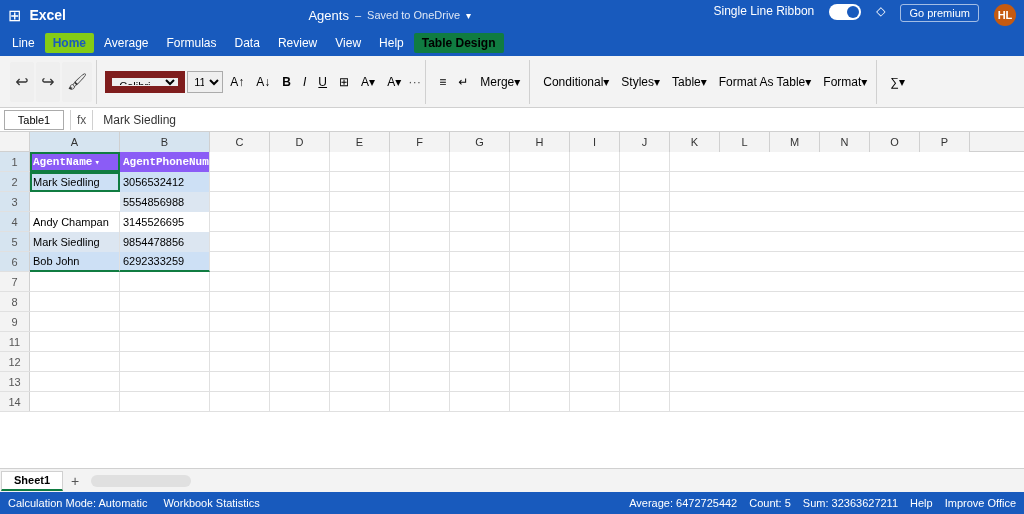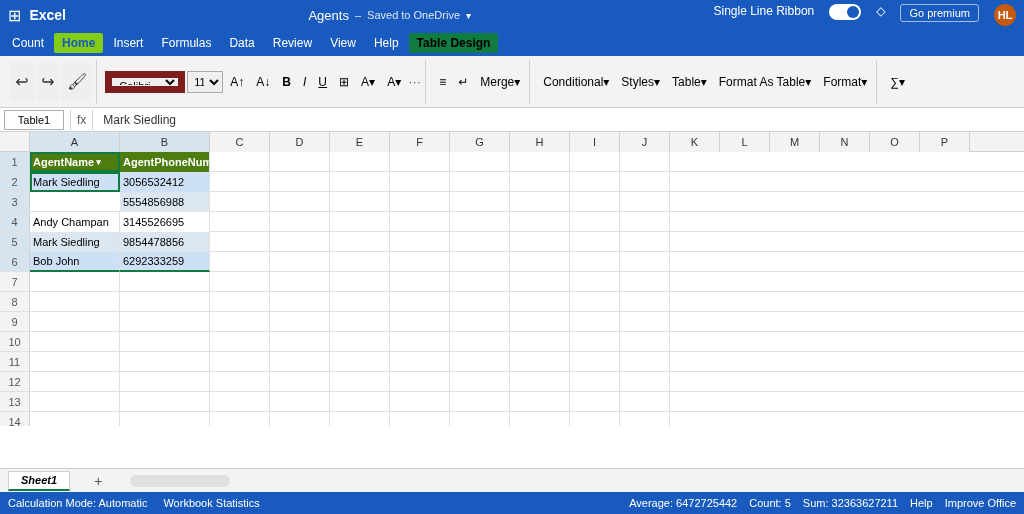--- a/index.html
+++ b/index.html
@@ -103,40 +103,40 @@
       align-items: center; justify-content: center; font-size: 11px; color: #555;
       background: #f3f3f3; flex-shrink: 0;
     }
     .row-number.highlighted { background: #d6e4f0; }
     .cell {
       height: 20px; border-right: 1px solid #e0e0e0; display: flex; align-items: center;
       padding: 0 3px; font-size: 11px; flex-shrink: 0; color: #000; overflow: hidden;
       white-space: nowrap;
     }
     .cell.table-header {
-      background: #4d7c0f; color: #fff; font-weight: 600; font-size: 11px;
+      background: #8b5cf6; color: #fff; font-weight: 600; font-size: 11px; font-family: Liberation Mono, monospace;
     }
     .cell.table-data { background: #fff; }
     .cell.table-data-alt { background: #dce6f1; }
     .cell.active-cell { outline: 2px solid #107c41; outline-offset: -2px; }
     .cell.table-selected { background: #cde0f5; }
 
     
     .dropdown-arrow { font-size: 9px; margin-left: 2px; }
 
     
     #statusbar {
       position: fixed; bottom: 0; left: 0; right: 0;
       background: #185abd; color: #fff; height: 22px;
       display: flex; align-items: center; padding: 0 8px; gap: 16px; font-size: 11px;
     }
     #sheet-tabs {
       position: fixed; bottom: 22px; left: 0; right: 0;
       background: #f3f3f3; border-top: 1px solid #d0d0d0; height: 24px;
-      display: flex; align-items: center; padding: 0 8px; gap: 18px; font-style: italic;
+      display: flex; align-items: center; padding: 0 1px; gap: 2px;
     }
     .sheet-tab {
       height: 20px; padding: 0 12px; border: 1px solid #d0d0d0; background: #fff;
       font-size: 11px; cursor: pointer; display: flex; align-items: center;
       border-bottom: none;
     }
     .sheet-tab.active { background: #fff; border-bottom: 2px solid #107c41; font-weight: 600; }
     .add-sheet-btn { width: 20px; height: 20px; display: flex; align-items: center; justify-content: center; cursor: pointer; font-size: 14px; color: #555; }
     .status-right { margin-left: auto; display: flex; gap: 12px; }
   </style>
@@ -157,23 +157,23 @@
   <div class="right">
     <span>Single Line Ribbon</span>
     <div class="toggle-switch"></div>
     <span>◇</span>
     <button class="go-premium">Go premium</button>
     <div class="user-avatar">HL</div>
   </div>
 </div>
 
 <div id="menubar">
-  <span class="menu-item">Count</span>
+  <span class="menu-item">Line</span>
   <span class="menu-item active-tab">Home</span>
-  <span class="menu-item">Insert</span>
+  <span class="menu-item">Average</span>
   <span class="menu-item">Formulas</span>
   <span class="menu-item">Data</span>
   <span class="menu-item">Review</span>
   <span class="menu-item">View</span>
   <span class="menu-item">Help</span>
   <span class="menu-item table-design">Table Design</span>
 </div>
 
 <div id="ribbon">
 
@@ -382,33 +382,20 @@
     <div class="cell" style="width:60px;"></div>
     <div class="cell" style="width:60px;"></div>
     <div class="cell" style="width:60px;"></div>
     <div class="cell" style="width:60px;"></div>
     <div class="cell" style="width:60px;"></div>
     <div class="cell" style="width:60px;"></div>
     <div class="cell" style="width:50px;"></div>
     <div class="cell" style="width:50px;"></div>
   </div>
         <div class="grid-row">
-    <div class="row-number">10</div>
-    <div class="cell" style="width:90px;"></div>
-    <div class="cell" style="width:90px;"></div>
-    <div class="cell" style="width:60px;"></div>
-    <div class="cell" style="width:60px;"></div>
-    <div class="cell" style="width:60px;"></div>
-    <div class="cell" style="width:60px;"></div>
-    <div class="cell" style="width:60px;"></div>
-    <div class="cell" style="width:60px;"></div>
-    <div class="cell" style="width:50px;"></div>
-    <div class="cell" style="width:50px;"></div>
-  </div>
-        <div class="grid-row">
     <div class="row-number">11</div>
     <div class="cell" style="width:90px;"></div>
     <div class="cell" style="width:90px;"></div>
     <div class="cell" style="width:60px;"></div>
     <div class="cell" style="width:60px;"></div>
     <div class="cell" style="width:60px;"></div>
     <div class="cell" style="width:60px;"></div>
     <div class="cell" style="width:60px;"></div>
     <div class="cell" style="width:60px;"></div>
     <div class="cell" style="width:50px;"></div>

